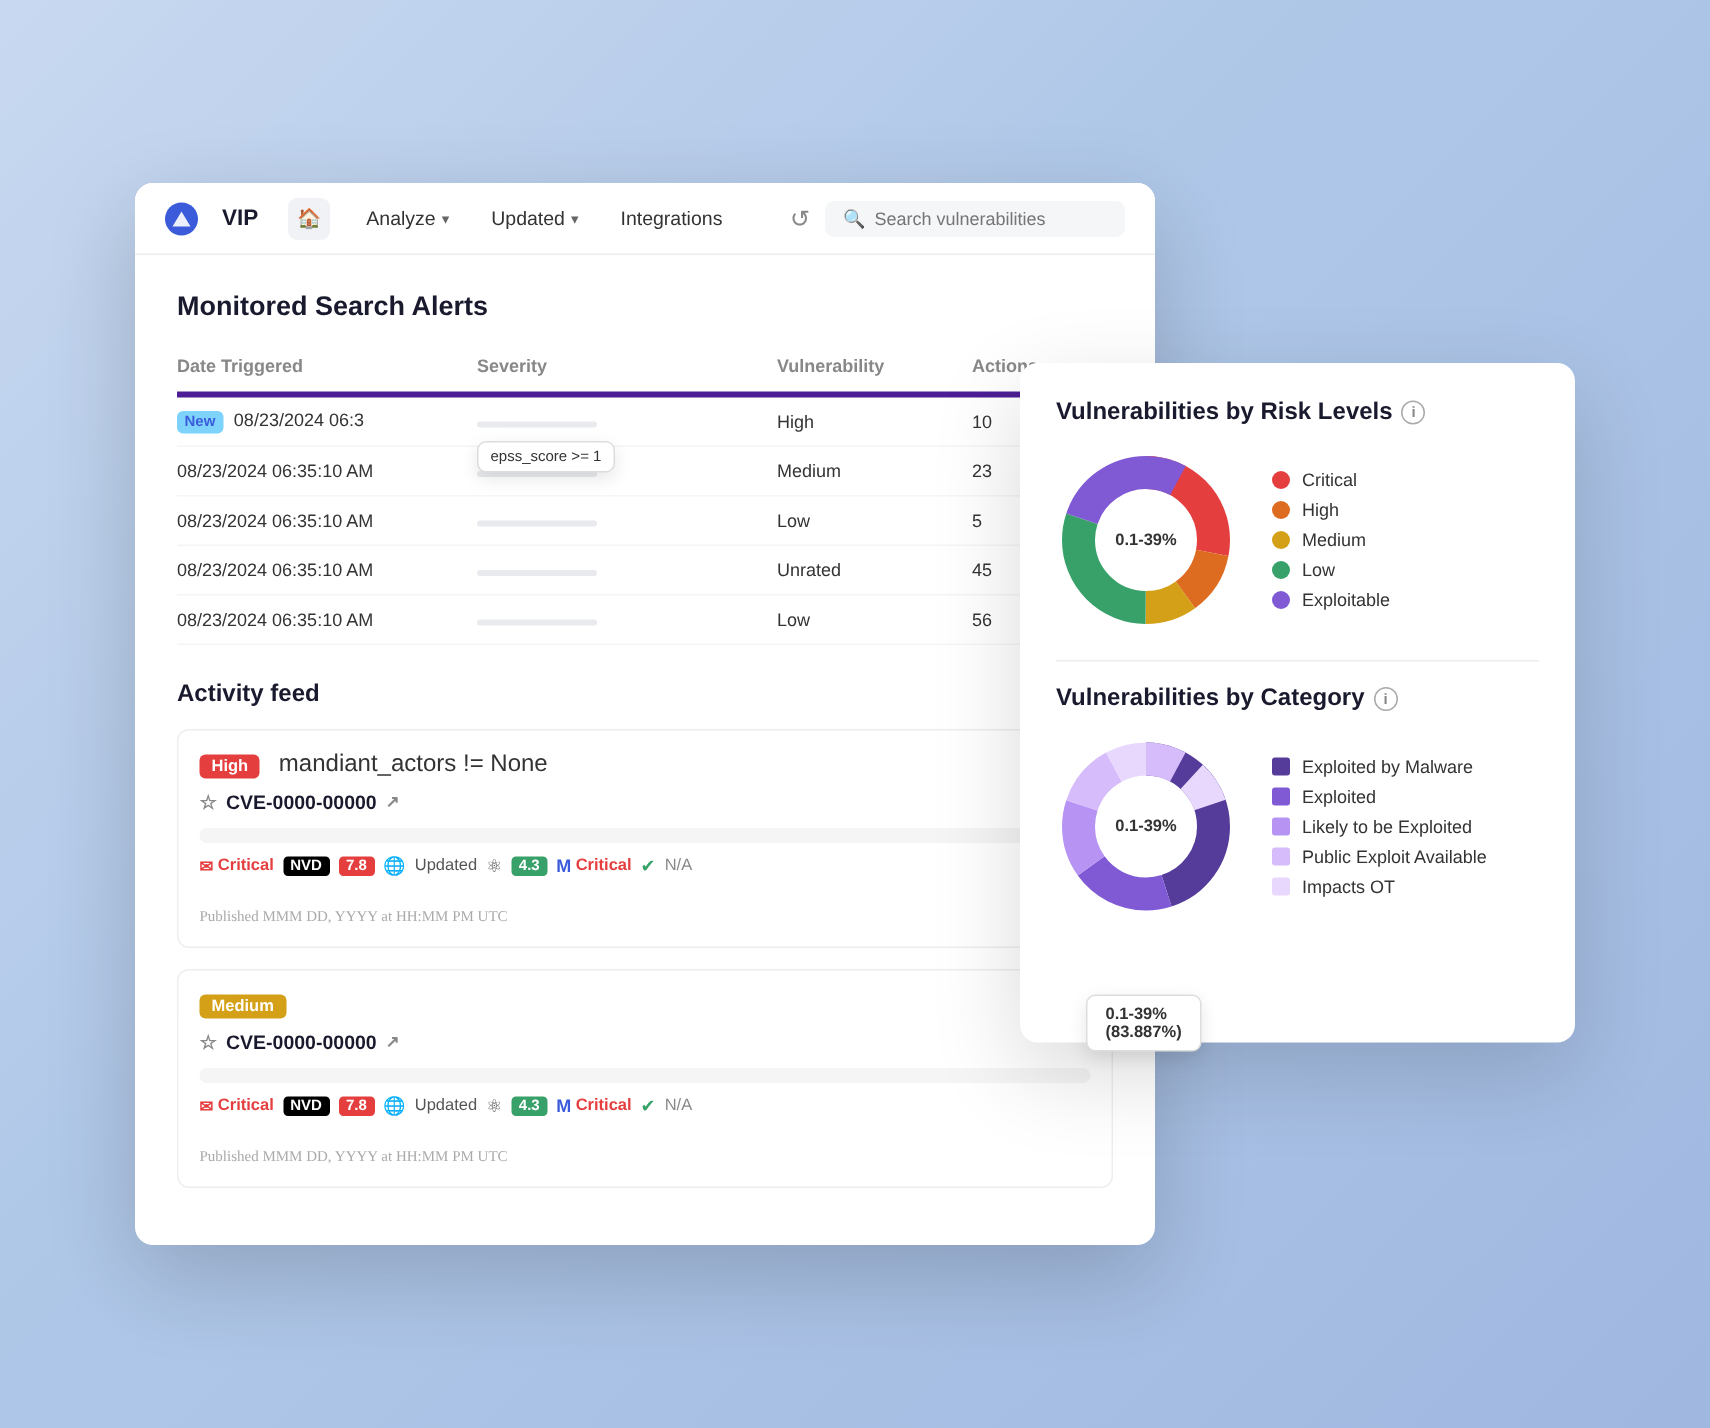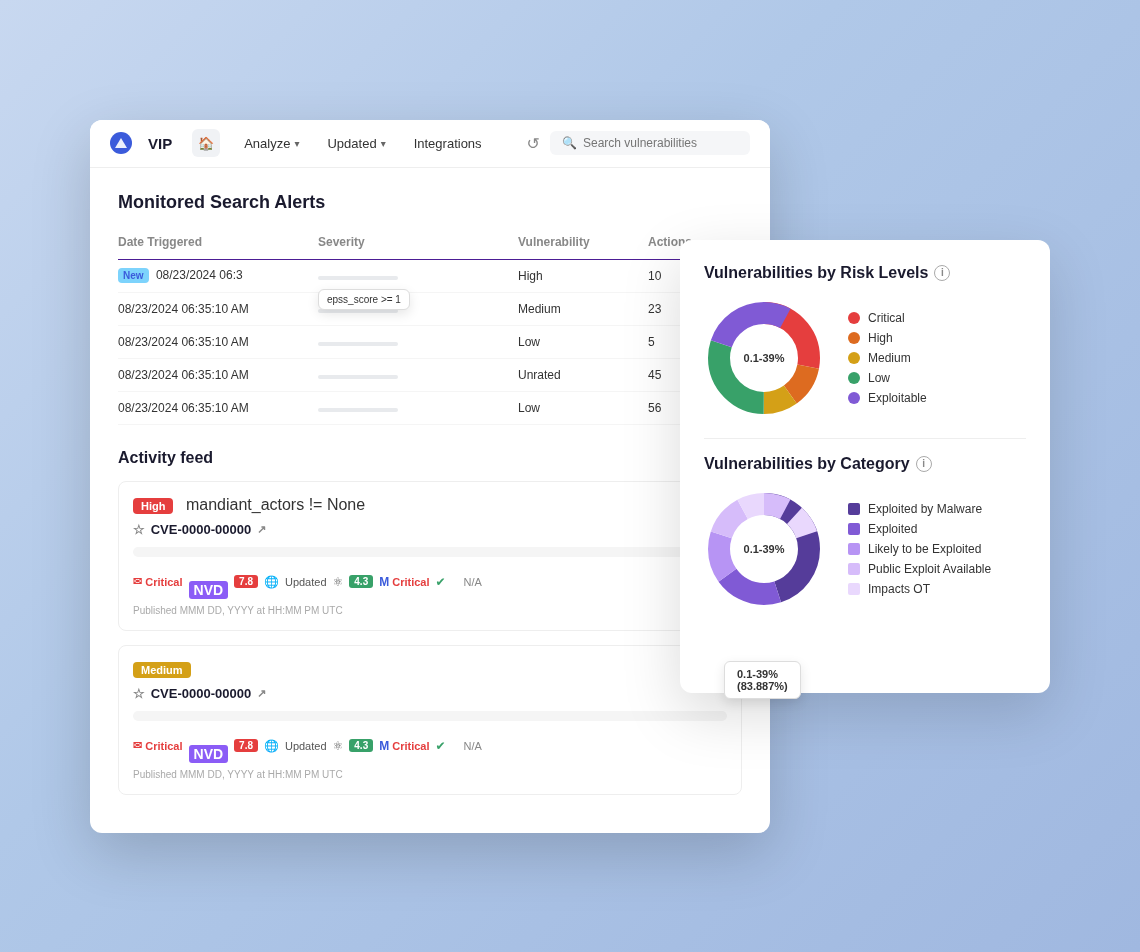--- a/index.html
+++ b/index.html
@@ -105,21 +105,21 @@
       color: #1a1a2e;
       margin-bottom: 12px;
     }
     
     .table-wrap {
       width: 100%;
     }
     .table-header {
       display: grid;
       grid-template-columns: 200px 200px 130px 120px 80px;
-      border-bottom: 1px solid #4c1d95;
+      border-bottom: 4px solid #4c1d95;
       padding: 6px 0;
     }
     .th {
       font-size: 12px;
       font-weight: 600;
       color: #888;
       padding: 4px 0;
     }
     .table-row {
       display: grid;
@@ -224,27 +224,26 @@
     }
     .tag-icon {
       display: flex;
       align-items: center;
       gap: 3px;
       color: #e53e3e;
       font-weight: 600;
     }
     .tag-icon .label { color: #e53e3e; }
     .tag-nvd {
-      background: #8b5cf6;
+      background: #000000;
       color: #fff;
       border-radius: 3px;
       padding: 1px 5px;
-      font-size: 14px;
+      font-size: 10px;
       font-weight: 700;
-      margin-top: 16px;
     }
     .tag-score {
       background: #e53e3e;
       color: #fff;
       border-radius: 3px;
       padding: 1px 5px;
       font-size: 10px;
       font-weight: 700;
     }
     .tag-score-green {
@@ -256,22 +255,22 @@
       font-weight: 700;
     }
     .tag-updated { color: #555; font-size: 11px; }
     .tag-mandiant {
       display: flex;
       align-items: center;
       gap: 3px;
       color: #e53e3e;
       font-weight: 600;
     }
-    .tag-na { color: #888; margin-left: 12px; }
-    .published-row { font-size: 10px; color: #aaa; margin-top: 6px; }
+    .tag-na { color: #888; }
+    .published-row { font-size: 10px; color: #aaa; margin-top: 22px; font-family: Liberation Serif, serif; }
 
     
     .right-panel {
       position: absolute;
       right: 0;
       top: 120px;
       width: 370px;
       background: #fff;
       border-radius: 12px;
       box-shadow: 0 20px 60px rgba(0,0,0,0.15);

